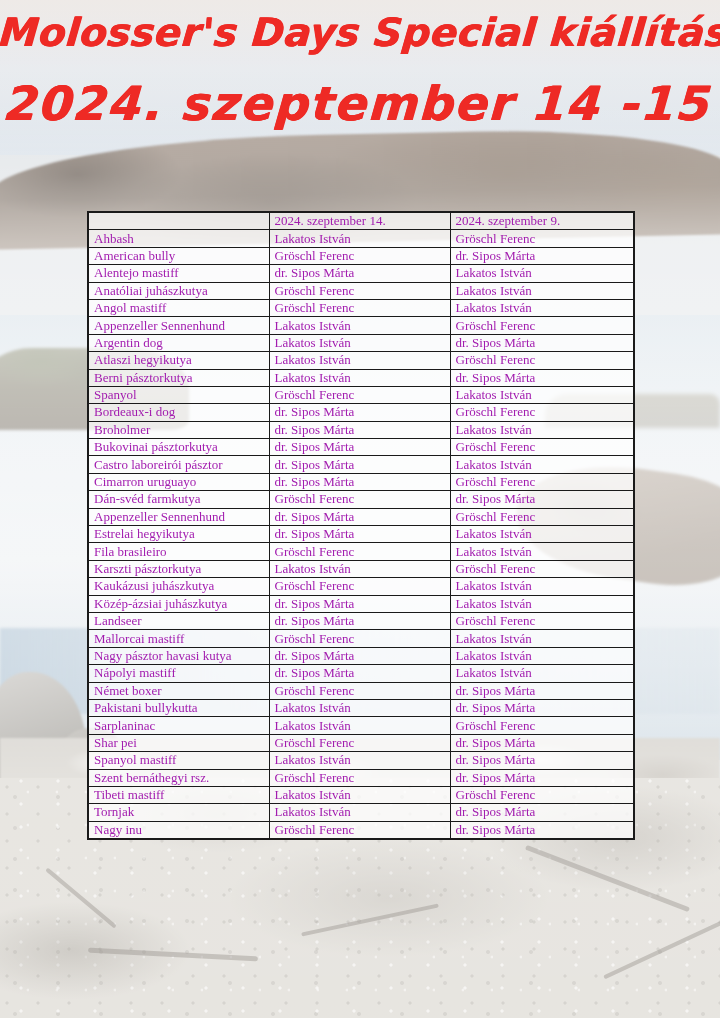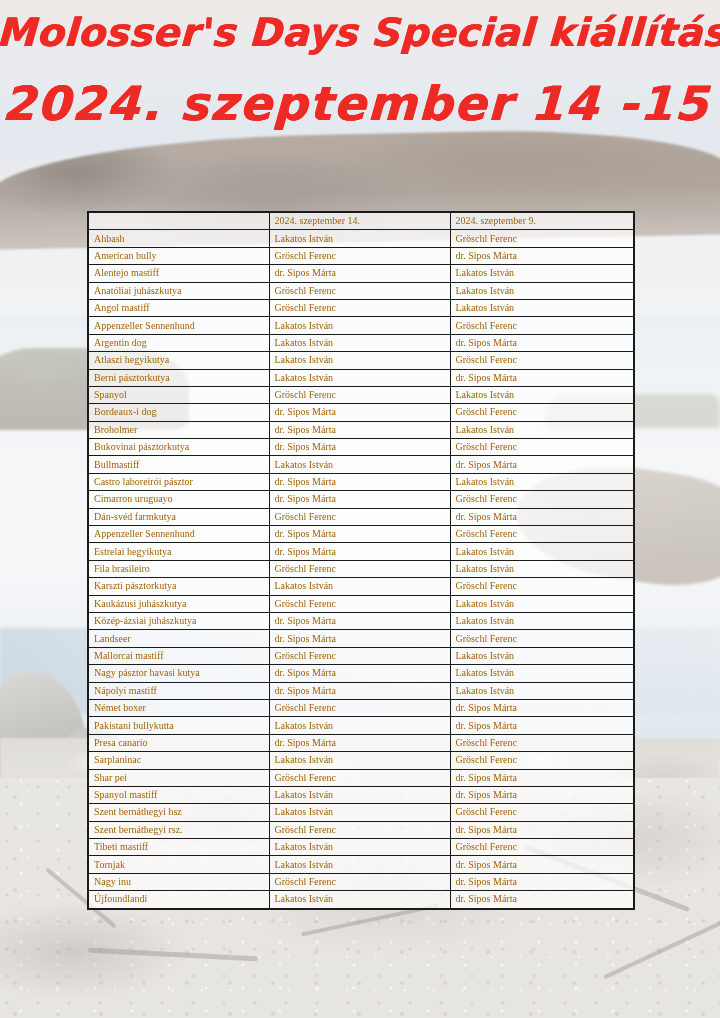--- a/index.html
+++ b/index.html
@@ -95,21 +95,21 @@
 
   .title-line { position:absolute; left:0; right:0; text-align:center;
     font-family:"DejaVu Sans", sans-serif; font-weight:bold; font-style:italic;
     color:var(--accent, #ee2a25); transform:skewX(-5deg);
     text-shadow:0.6px 0 currentColor, -0.3px 0 currentColor; white-space:nowrap; }
   .title-1 { top:10px; font-size:39px; letter-spacing:0.5px; }
   .title-2 { top:76px; font-size:47px; letter-spacing:2px; }
 
   table.schedule { position:absolute; left:87px; top:211px; width:546px;
     border-collapse:collapse; table-layout:fixed;
-    font-size:10px; color:#a16207; border:2px solid #1a1a1a; }
+    font-size:13px; color:#a21caf; border:2px solid #1a1a1a; }
   .schedule th, .schedule td {
     border:1px solid #1a1a1a; background:rgba(255,255,255,.72);
     height:16.4px; line-height:16px; padding:0 5px;
     font-weight:normal; text-align:left; white-space:nowrap; overflow:hidden; }
 </style>
 </head>
 <body>
 
 <div class="page">
 
@@ -210,25 +210,20 @@
           <td>Broholmer</td>
           <td>dr. Sipos Márta</td>
           <td>Lakatos István</td>
         </tr>
         <tr>
           <td>Bukovinai pásztorkutya</td>
           <td>dr. Sipos Márta</td>
           <td>Gröschl Ferenc</td>
         </tr>
         <tr>
-          <td>Bullmastiff</td>
-          <td>Lakatos István</td>
-          <td>dr. Sipos Márta</td>
-        </tr>
-        <tr>
           <td>Castro laboreirói pásztor</td>
           <td>dr. Sipos Márta</td>
           <td>Lakatos István</td>
         </tr>
         <tr>
           <td>Cimarron uruguayo</td>
           <td>dr. Sipos Márta</td>
           <td>Gröschl Ferenc</td>
         </tr>
         <tr>
@@ -290,65 +285,50 @@
           <td>Német boxer</td>
           <td>Gröschl Ferenc</td>
           <td>dr. Sipos Márta</td>
         </tr>
         <tr>
           <td>Pakistani bullykutta</td>
           <td>Lakatos István</td>
           <td>dr. Sipos Márta</td>
         </tr>
         <tr>
-          <td>Presa canario</td>
-          <td>dr. Sipos Márta</td>
-          <td>Gröschl Ferenc</td>
-        </tr>
-        <tr>
           <td>Sarplaninac</td>
           <td>Lakatos István</td>
           <td>Gröschl Ferenc</td>
         </tr>
         <tr>
           <td>Shar pei</td>
           <td>Gröschl Ferenc</td>
           <td>dr. Sipos Márta</td>
         </tr>
         <tr>
           <td>Spanyol mastiff</td>
           <td>Lakatos István</td>
           <td>dr. Sipos Márta</td>
         </tr>
         <tr>
-          <td>Szent bernáthegyi hsz</td>
-          <td>Lakatos István</td>
-          <td>Gröschl Ferenc</td>
-        </tr>
-        <tr>
           <td>Szent bernáthegyi rsz.</td>
           <td>Gröschl Ferenc</td>
           <td>dr. Sipos Márta</td>
         </tr>
         <tr>
           <td>Tibeti mastiff</td>
           <td>Lakatos István</td>
           <td>Gröschl Ferenc</td>
         </tr>
         <tr>
           <td>Tornjak</td>
           <td>Lakatos István</td>
           <td>dr. Sipos Márta</td>
         </tr>
         <tr>
           <td>Nagy inu</td>
           <td>Gröschl Ferenc</td>
-          <td>dr. Sipos Márta</td>
-        </tr>
-        <tr>
-          <td>Újfoundlandi</td>
-          <td>Lakatos István</td>
           <td>dr. Sipos Márta</td>
         </tr>
       </tbody>
   </table>
 
 </div>
 
 </body></html>

